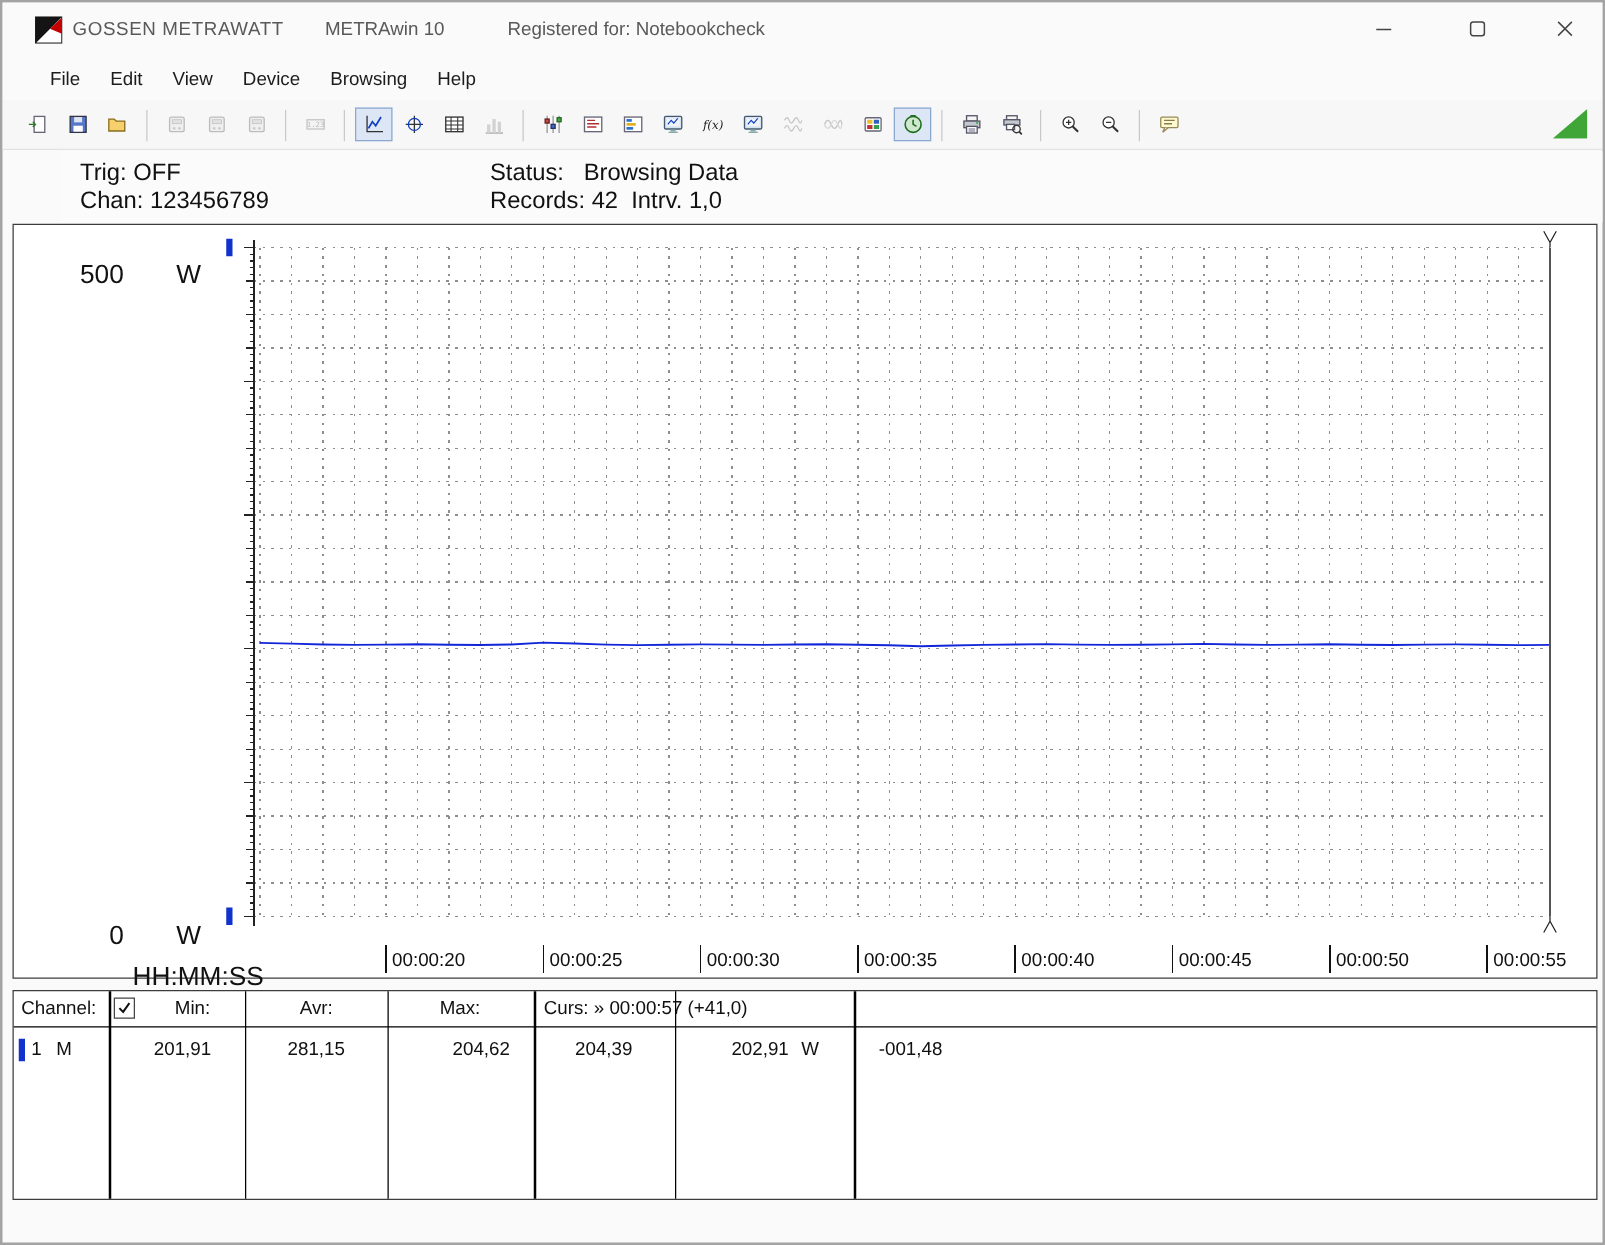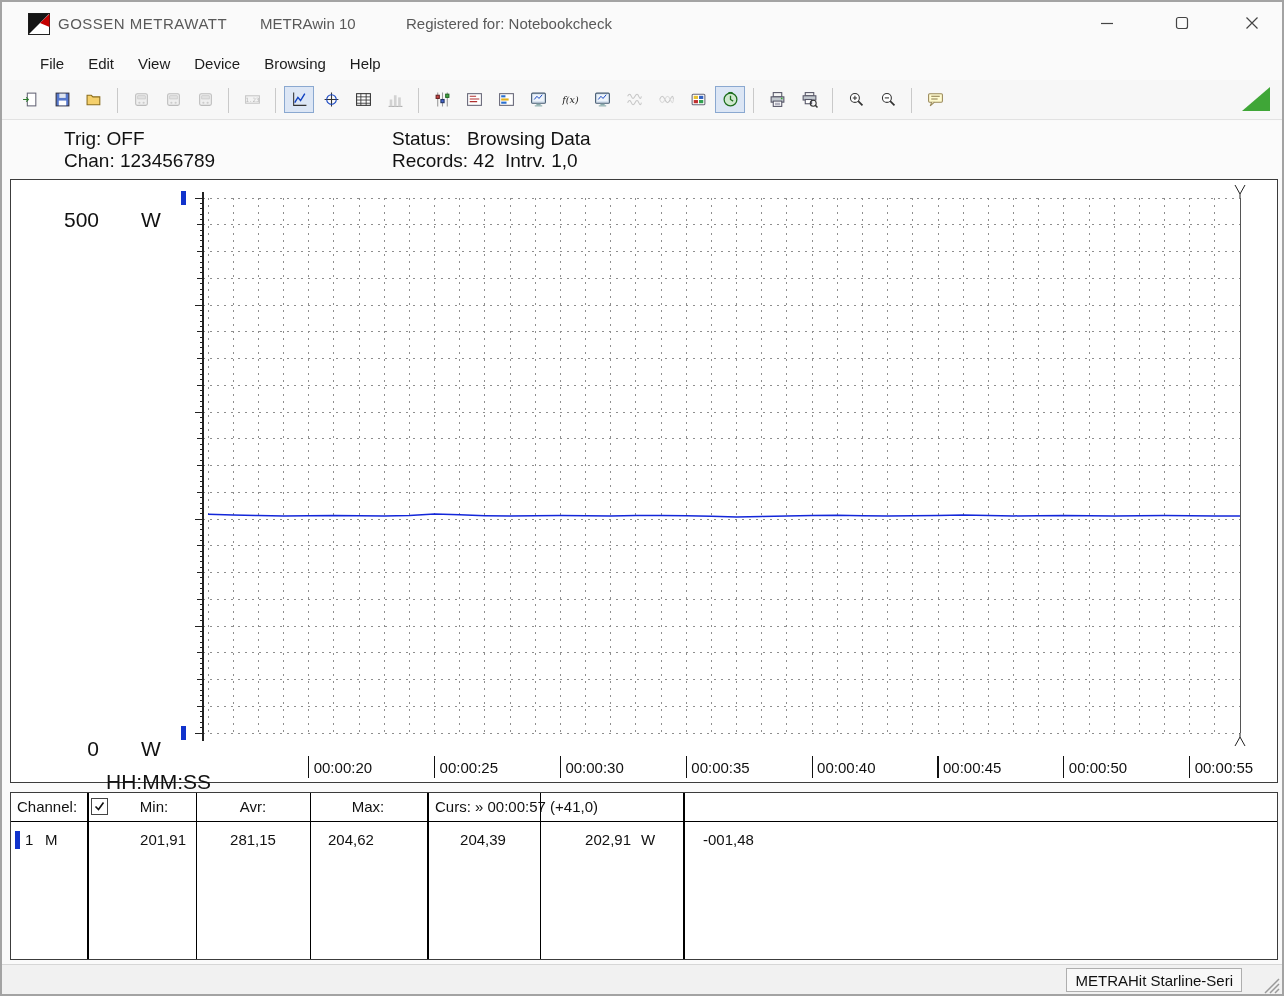--- a/index.html
+++ b/index.html
@@ -554,29 +554,23 @@
         </svg>
     </div>
     <div class="dp-text" style="left:108px;top:5px;width:70px;text-align:center;">Min:</div>
     <div class="dp-text" style="left:207px;top:5px;width:70px;text-align:center;">Avr:</div>
     <div class="dp-text" style="left:322px;top:5px;width:70px;text-align:center;">Max:</div>
     <div class="dp-text" style="left:424px;top:5px;">Curs: » 00:00:57 (+41,0)</div>
 
     <div class="chrect" id="ch-marker" style="background: rgb(17, 51, 204);"></div>
     <div class="dp-text" style="left:14px;top:38px;">1</div>
     <div class="dp-text" style="left:34px;top:38px;">M</div>
-    <div class="dp-text" style="left:95px;top:38px;width:80px;text-align:right;">201,91</div>
+    <div class="dp-text" style="left:95px;top:38px;width:80px;text-align:center;">201,91</div>
     <div class="dp-text" style="left:202px;top:38px;width:80px;text-align:center;">281,15</div>
-    <div class="dp-text" style="left:317px;top:38px;width:80px;text-align:left;">204,62</div>
+    <div class="dp-text" style="left:334px;top:38px;width:80px;text-align:center;">204,62</div>
     <div class="dp-text" style="left:432px;top:38px;width:80px;text-align:center;">204,39</div>
     <div class="dp-text" style="left:540px;top:38px;width:80px;text-align:right;">202,91</div>
     <div class="dp-text" style="left:630px;top:38px;">W</div>
     <div class="dp-text" style="left:692px;top:38px;">-001,48</div>
   </div>
 
-  <div class="statusbar">
-    <div class="devbox">METRAHit Starline-Seri</div>
-    <svg class="grip" width="18" height="18" viewBox="0 0 18 18">
-      <path d="M3 17L17 3M8 17L17 8M13 17L17 13" stroke="#9a9a9a" stroke-width="1.5"></path>
-    </svg>
-  </div>
 
 </div>
 
 </body></html>

